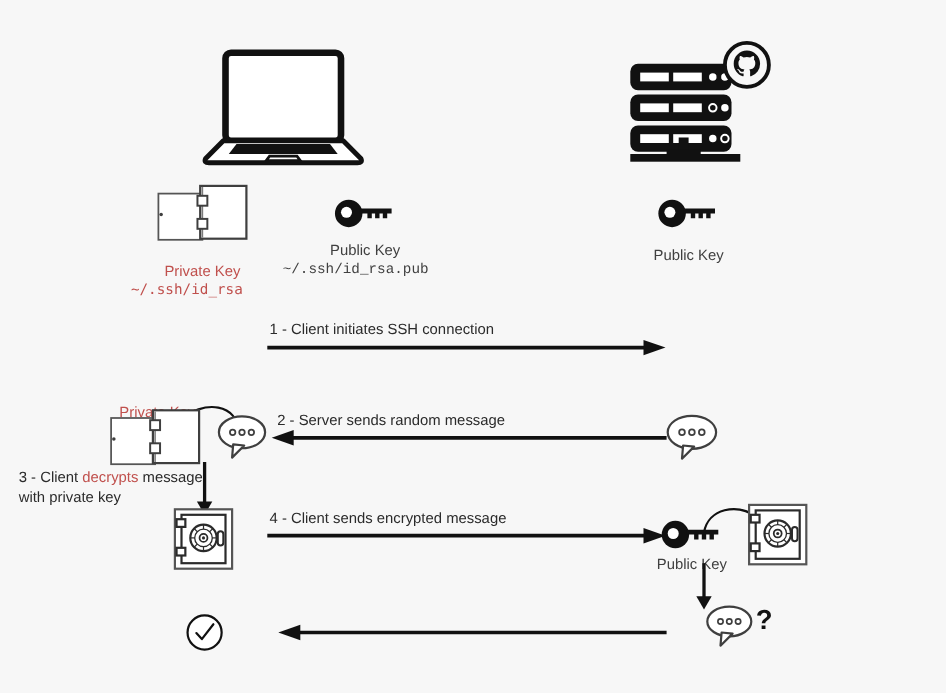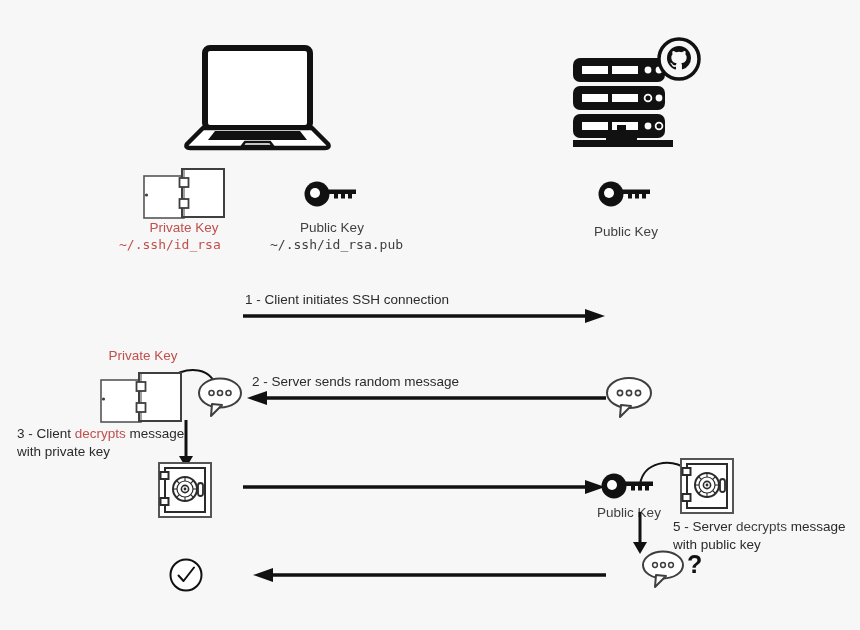--- a/index.html
+++ b/index.html
@@ -24,21 +24,21 @@
     line-height: 1.35;
   }
   .label.center { text-align: left; }
 
   .key-label {
     font-size: 13.5px;
     white-space: nowrap;
     text-align: center;
     line-height: 1.4;
   }
-  .red { color: #c0504d; }
+  .red { color: #c0504d; margin-top: 19px; }
   .green { color: #404040; }
   .mono {
     font-family: "DejaVu Sans Mono", monospace;
     font-size: 13px;
     white-space: nowrap;
   }
 
   svg { display: block; overflow: visible; }
 </style>
 </head>
@@ -114,21 +114,21 @@
   <div class="abs mono red" style="left:119px; top:237px; width:130px;">~/.ssh/id_rsa</div>
 
   <div class="abs" style="left:304px; top:180px;">
     <svg width="56" height="28" viewBox="0 0 56 28">
       <circle cx="13" cy="14" r="12.5" fill="#111111"></circle>
       <circle cx="11" cy="13" r="5" fill="#ffffff"></circle>
       <path d="M23 9.5 L52 9.5 L52 14 L48 14 L48 18.5 L44 18.5 L44 14 L41 14 L41 18.5 L37 18.5 L37 14 L34 14 L34 18.5 L30 18.5 L30 14 L23 14 Z" fill="#111111"></path>
     </svg>
   </div>
   <div class="abs key-label green" style="left:267px; top:219px; width:130px;">Public Key</div>
-  <div class="abs mono green" style="left:270px; top:237px; width:150px;">~/.ssh/id_rsa.pub</div>
+  <div class="abs mono green" style="left:257px; top:237px; width:150px;font-family:Liberation Mono, monospace;">~/.ssh/id_rsa.pub</div>
 
   <div class="abs" style="left:598px; top:180px;">
     <svg width="56" height="28" viewBox="0 0 56 28">
       <circle cx="13" cy="14" r="12.5" fill="#111111"></circle>
       <circle cx="11" cy="13" r="5" fill="#ffffff"></circle>
       <path d="M23 9.5 L52 9.5 L52 14 L48 14 L48 18.5 L44 18.5 L44 14 L41 14 L41 18.5 L37 18.5 L37 14 L34 14 L34 18.5 L30 18.5 L30 14 L23 14 Z" fill="#111111"></path>
     </svg>
   </div>
   <div class="abs key-label green" style="left:561px; top:223px; width:130px;">Public Key</div>
 
@@ -217,20 +217,21 @@
         <line x1="35" y1="27" x2="39" y2="27"></line>
         <line x1="18.5" y1="18.5" x2="21.3" y2="21.3"></line>
         <line x1="32.7" y1="32.7" x2="35.5" y2="35.5"></line>
         <line x1="35.5" y1="18.5" x2="32.7" y2="21.3"></line>
         <line x1="21.3" y1="32.7" x2="18.5" y2="35.5"></line>
       </g>
       <rect x="40" y="21" width="5" height="13" rx="2.5" fill="none" stroke="#2b2b2b" stroke-width="1.8"></rect>
     </svg>
   </div>
 
+  <div class="abs label center" style="left:245px; top:462px; width:360px;">4 - Client sends encrypted message</div>
   <div class="abs" style="left:243px; top:479px;">
     <svg width="364" height="16" viewBox="0 0 364 16">
       <line x1="0" y1="8" x2="345" y2="8" stroke="#111111" stroke-width="3.4"></line>
       <path d="M342 1 L362 8 L342 15 Z" fill="#111111"></path>
     </svg>
   </div>
 
   <div class="abs" style="left:601px; top:472px;">
     <svg width="56" height="28" viewBox="0 0 56 28">
       <circle cx="13" cy="14" r="12.5" fill="#111111"></circle>
@@ -264,24 +265,20 @@
         <line x1="35" y1="27" x2="39" y2="27"></line>
         <line x1="18.5" y1="18.5" x2="21.3" y2="21.3"></line>
         <line x1="32.7" y1="32.7" x2="35.5" y2="35.5"></line>
         <line x1="35.5" y1="18.5" x2="32.7" y2="21.3"></line>
         <line x1="21.3" y1="32.7" x2="18.5" y2="35.5"></line>
       </g>
       <rect x="40" y="21" width="5" height="13" rx="2.5" fill="none" stroke="#2b2b2b" stroke-width="1.8"></rect>
     </svg>
   </div>
 
-  <div class="abs label center" style="left:673px; top:518px; width:180px;">
-    <span>5 - Server </span><span class="green">decrypts</span><span> message</span><br>
-    <span>with public key</span>
-  </div>
 
   <div class="abs" style="left:632px; top:512px;">
     <svg width="16" height="42" viewBox="0 0 16 42">
       <line x1="8" y1="0" x2="8" y2="32" stroke="#111111" stroke-width="3"></line>
       <path d="M1 30 L8 42 L15 30 Z" fill="#111111"></path>
     </svg>
   </div>
 
   <div class="abs" style="left:640px; top:548px;">
     <svg width="50" height="42" viewBox="0 0 50 42">

